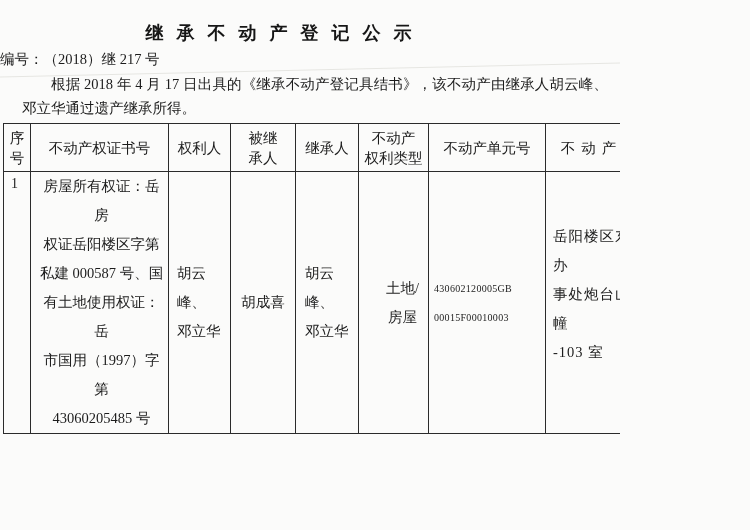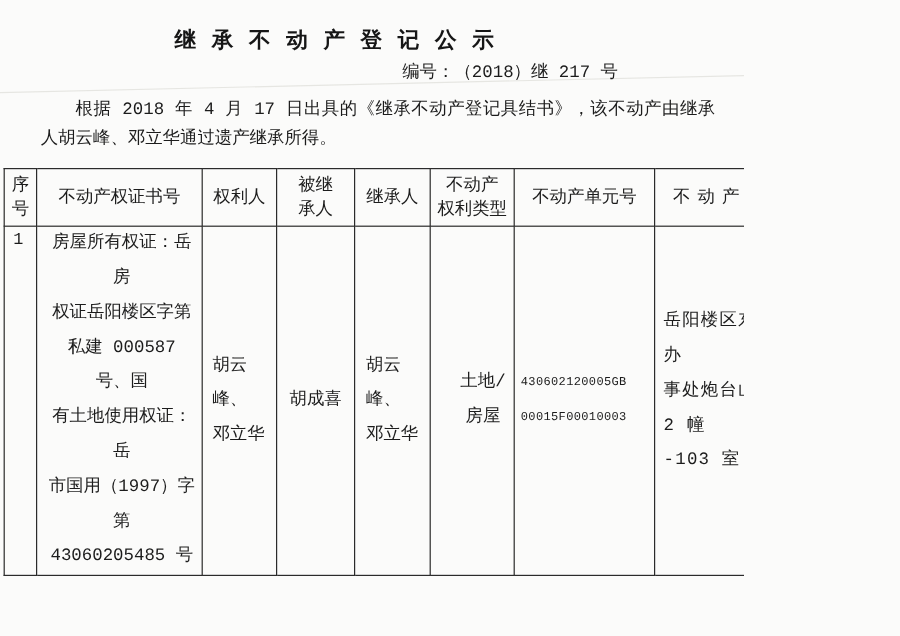--- a/index.html
+++ b/index.html
@@ -4,52 +4,51 @@
 <style>
   * { box-sizing: border-box; }
   html, body { margin: 0; padding: 0; }
   body {
     width: 750px; height: 530px;
     background: #fbfbfa;
     color: #1c1c1c;
     font-family: "Liberation Serif", "DejaVu Serif", serif;
     overflow: hidden;
   }
-  .page { position: relative; width: 620px; height: 530px; overflow: hidden; font-family: Liberation Mono, monospace; }
+  .page { position: relative; width: 620px; height: 530px; overflow: hidden; }
 
   
   .artifact-line {
     position: absolute; top: 68px; left: -10px;
     width: 780px; height: 1px;
     background: #e6e6e2;
     transform: rotate(-1.3deg);
     pointer-events: none;
   }
 
   .doc-title {
     margin: 21px 50px 0 0;
     text-align: center;
     font-size: 18px; font-weight: bold;
     letter-spacing: 13px;
     color: #161616;
   }
   .doc-no {
     margin: 5px 105px 0 0;
-    text-align: right;
     font-size: 14.5px;
     position: relative; z-index: 1;
   }
   .paras {
     margin: 4px 12px 0 22px;
     font-size: 14.5px;
     line-height: 23.5px;
     text-align: justify;
     position: relative; z-index: 1;
   }
-  .paras p { margin: 12px; text-indent: 2em; }
+  .paras p { margin: 0; text-indent: 2em; }
 
   table.notice-table {
     margin: 3px 0 0 3px;
     width: 742px;
     border-collapse: collapse;
     table-layout: fixed;
     font-size: 14.5px;
     background: transparent;
   }
   .notice-table th, .notice-table td {

